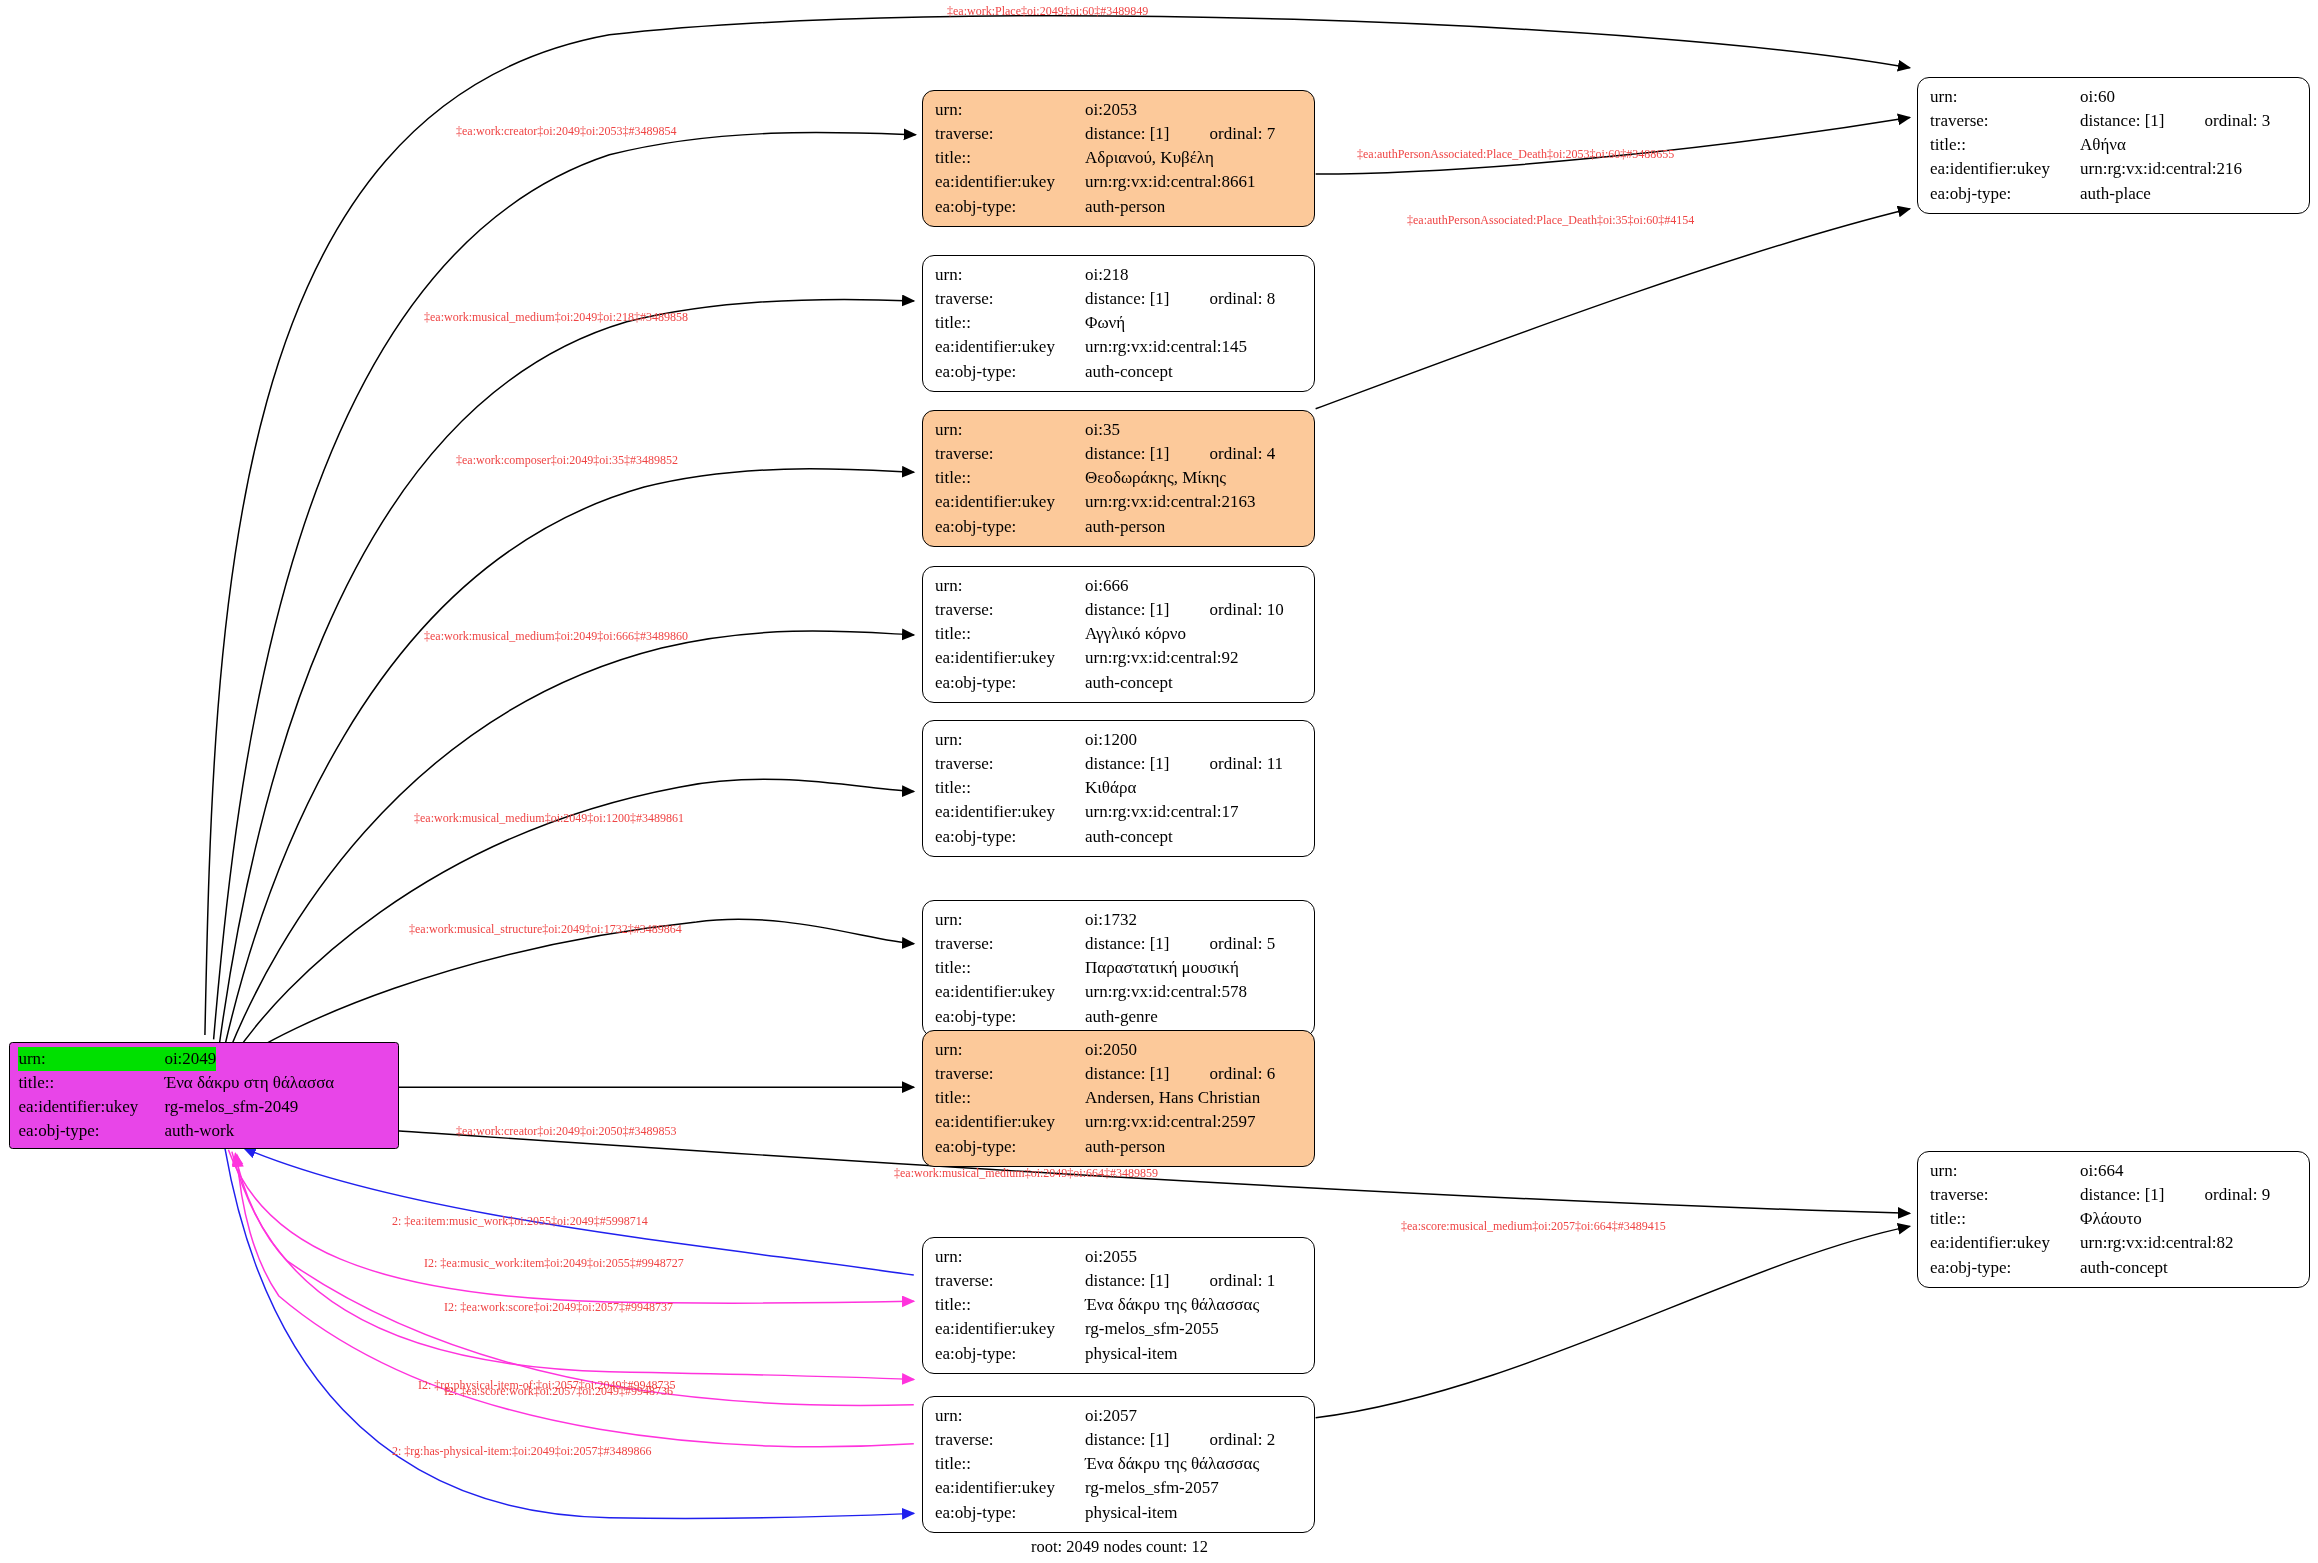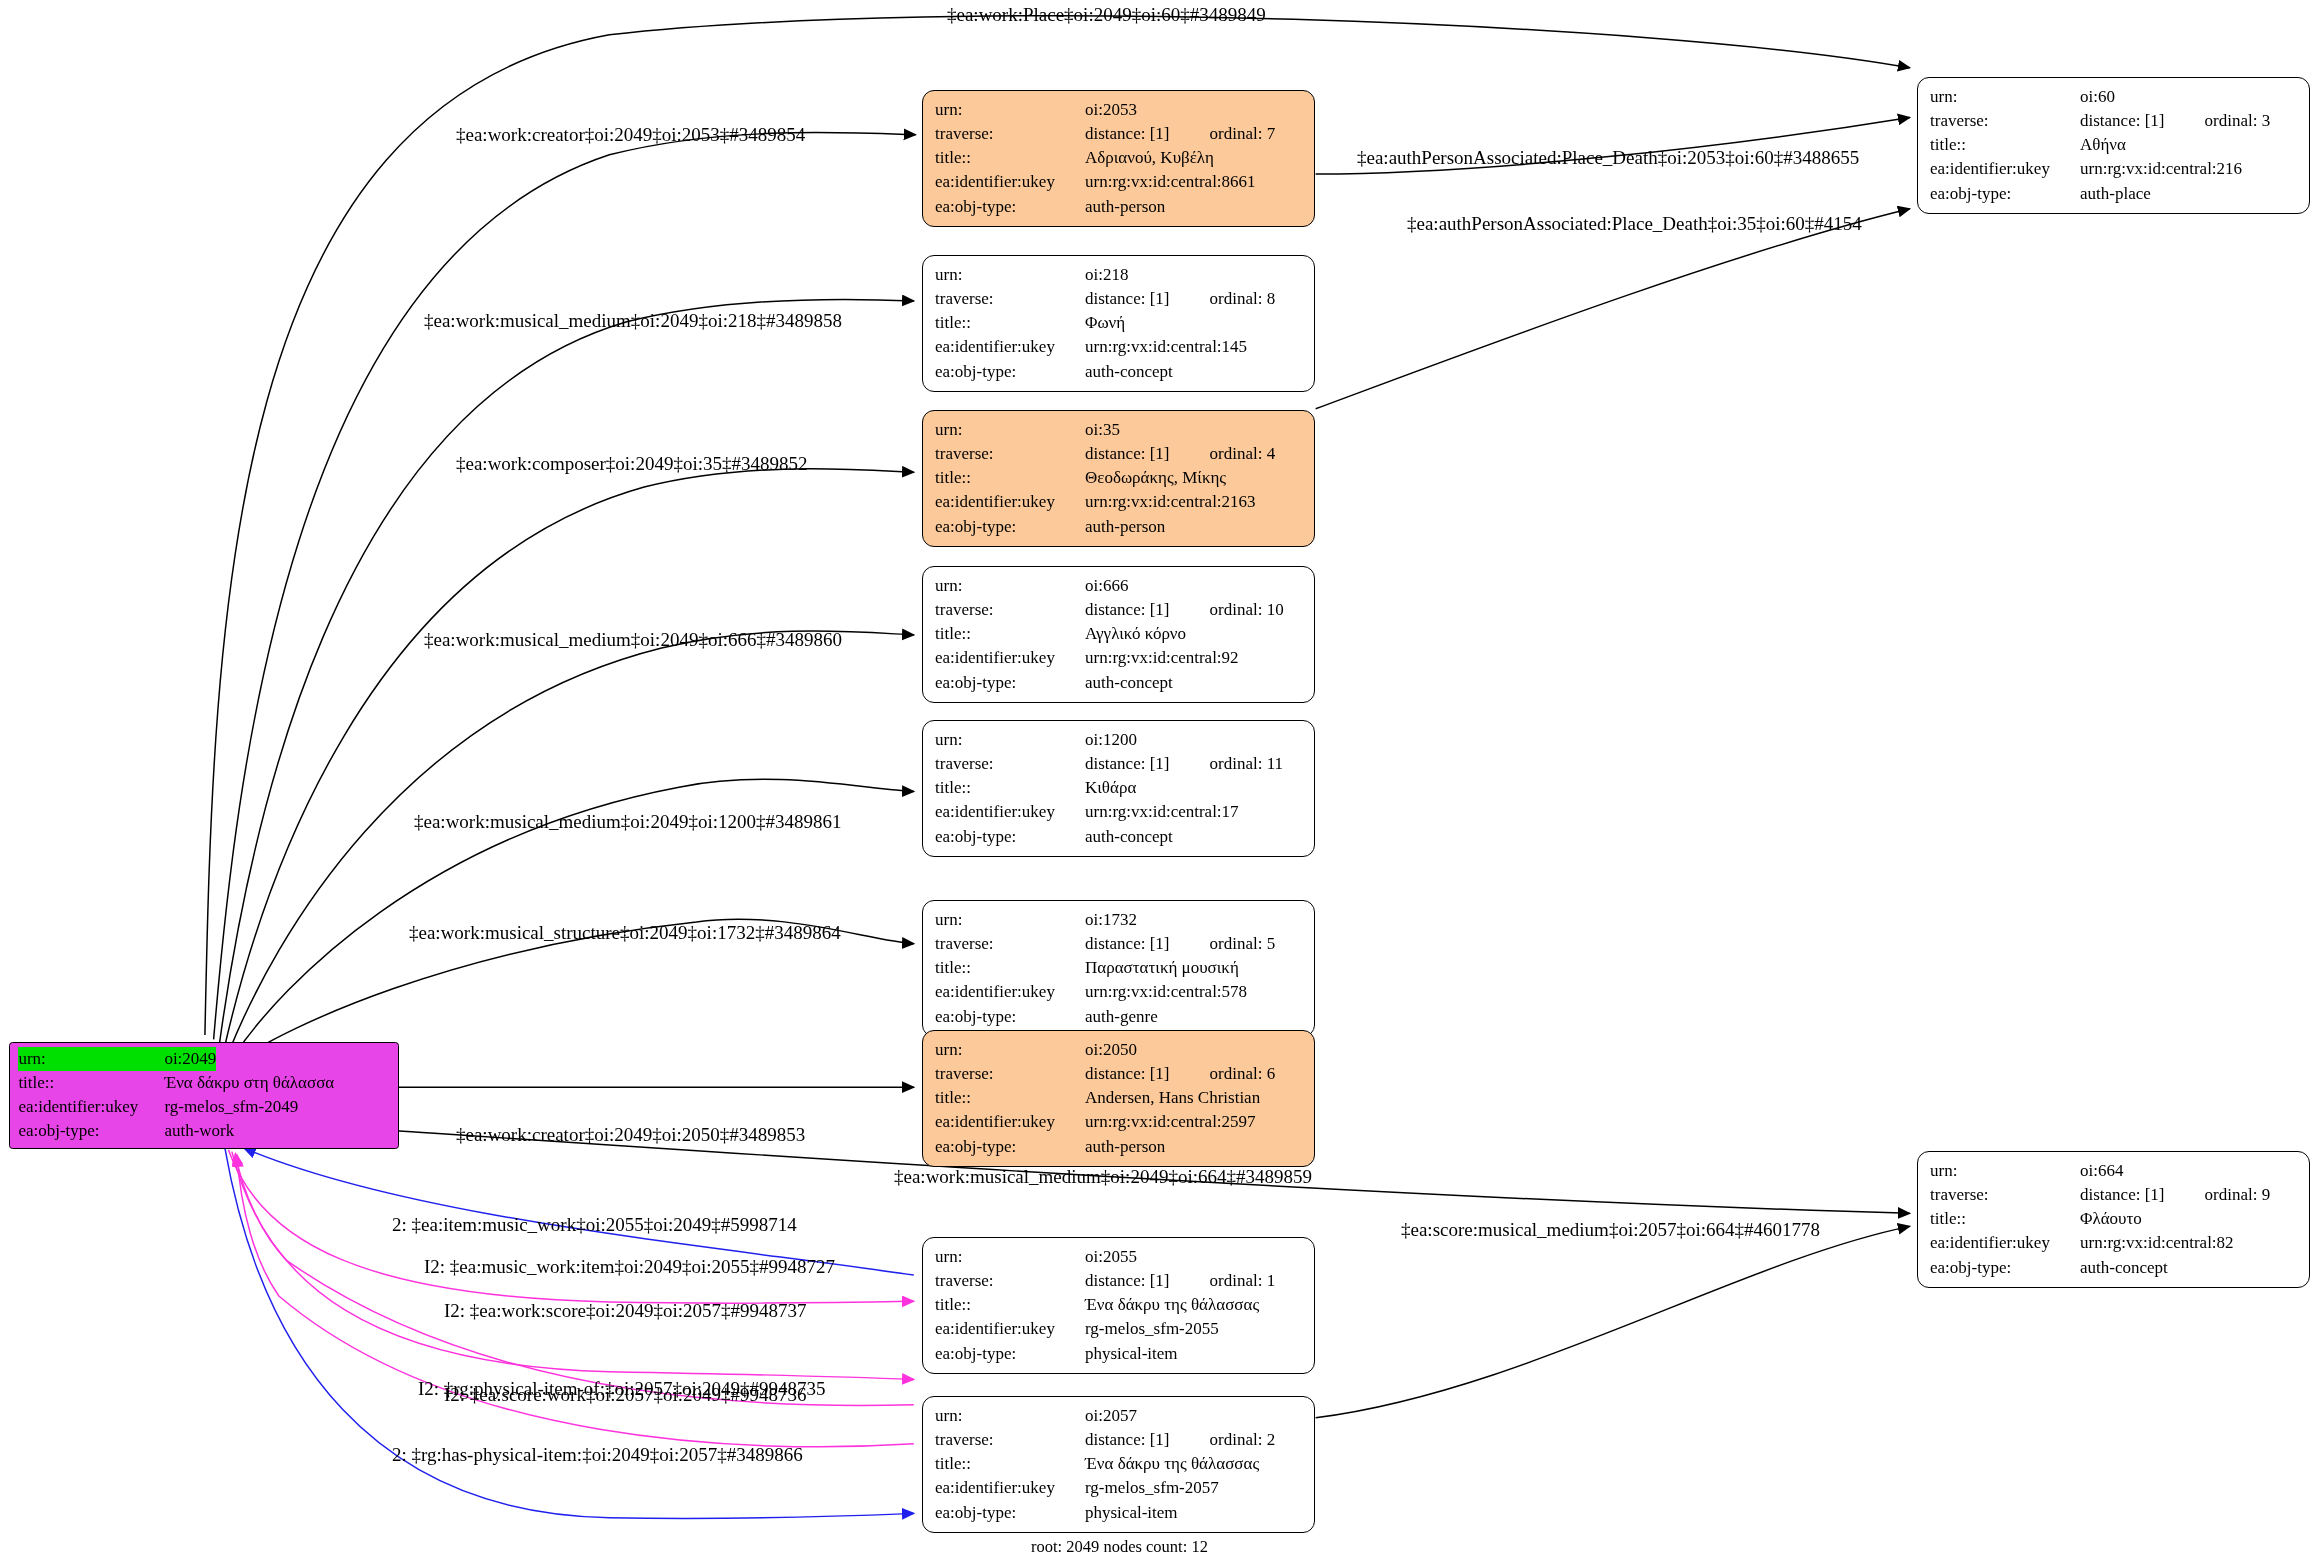--- a/index.html
+++ b/index.html
@@ -29,22 +29,22 @@
   .node .row { display:flex; }
   .node .k { width:150px; flex:0 0 150px; }
   .node .v { white-space:nowrap; }
   .node .v2 { margin-left:40px; }
   .node.root .k { width:146px; flex:0 0 146px; }
   .node.root .urnrow .k, .node.root .urnrow .v { background:#00e000; }
   .node.root .urnrow { display:flex; }
 
   .elabel {
     position:absolute;
-    font-size:19px;
-    color:#000000;
+    font-size:12px;
+    color:#ef4444;
     white-space:nowrap;
     background:transparent;
   }
   .caption {
     position:absolute;
     font-size:16.5px;
     color:#000;
     white-space:nowrap;
   }
 </style>
@@ -405,17 +405,17 @@
   <div class="elabel" style="left:456px; top:1124px;">‡ea:work:creator‡oi:2049‡oi:2050‡#3489853</div>
   <div class="elabel" style="left:894px; top:1166px;text-align:center;">‡ea:work:musical_medium‡oi:2049‡oi:664‡#3489859</div>
   <div class="elabel" style="left:392px; top:1214px;">2: ‡ea:item:music_work‡oi:2055‡oi:2049‡#5998714</div>
   <div class="elabel" style="left:424px; top:1256px;">I2: ‡ea:music_work:item‡oi:2049‡oi:2055‡#9948727</div>
   <div class="elabel" style="left:444px; top:1300px;">I2: ‡ea:work:score‡oi:2049‡oi:2057‡#9948737</div>
   <div class="elabel" style="left:418px; top:1342px;margin-top:36px;">I2: ‡rg:physical-item-of:‡oi:2057‡oi:2049‡#9948735</div>
   <div class="elabel" style="left:444px; top:1384px;">I2: ‡ea:score:work‡oi:2057‡oi:2049‡#9948736</div>
   <div class="elabel" style="left:392px; top:1444px;">2: ‡rg:has-physical-item:‡oi:2049‡oi:2057‡#3489866</div>
   <div class="elabel" style="left:1357px; top:147px;">‡ea:authPersonAssociated:Place_Death‡oi:2053‡oi:60‡#3488655</div>
   <div class="elabel" style="left:1382px; top:213px;margin-left:25px;">‡ea:authPersonAssociated:Place_Death‡oi:35‡oi:60‡#4154</div>
-  <div class="elabel" style="left:1401px; top:1219px;">‡ea:score:musical_medium‡oi:2057‡oi:664‡#4601778</div>
+  <div class="elabel" style="left:1401px; top:1219px;">‡ea:score:musical_medium‡oi:2057‡oi:664‡#3489415</div>
 
   <div class="caption" style="left:1031px; top:1537px;">root: 2049 nodes count: 12</div>
 </div>
 
 
 </body></html>

